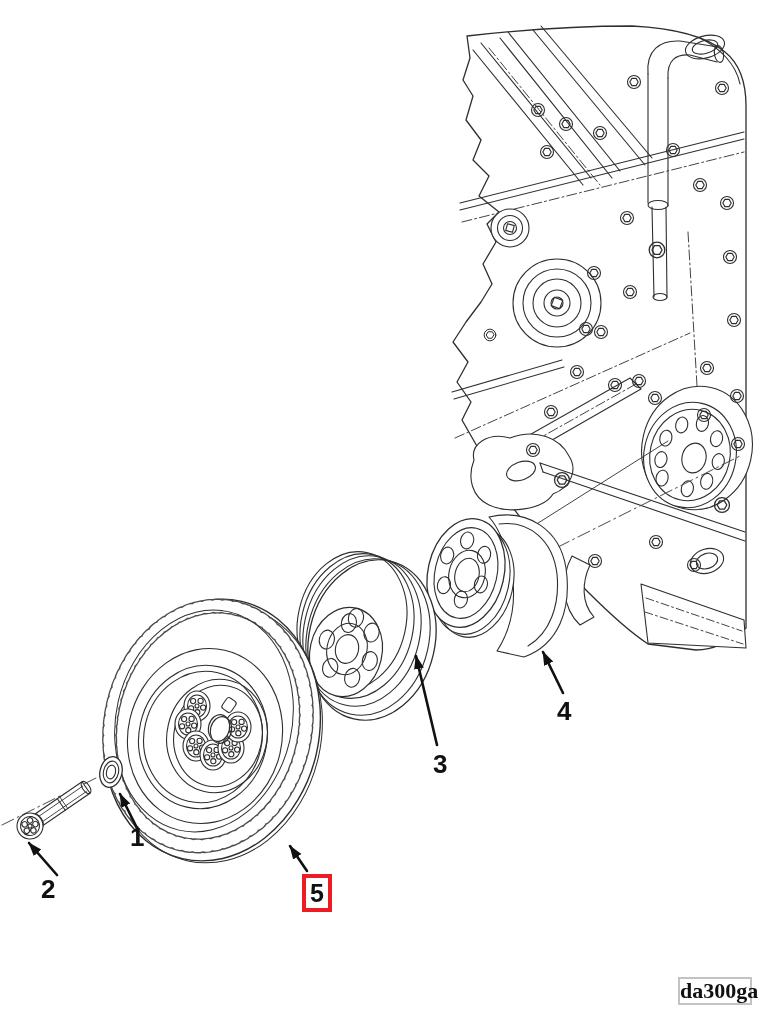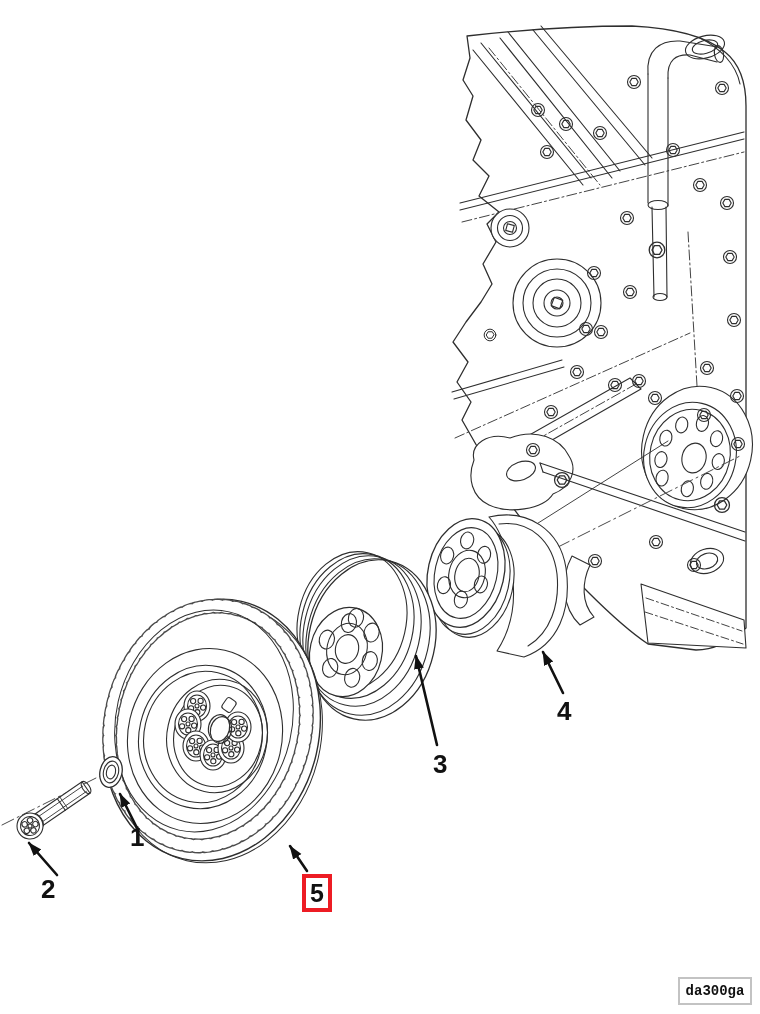--- a/index.html
+++ b/index.html
@@ -13,22 +13,22 @@
     font-family:"Liberation Sans",sans-serif;user-select:none;
   }
   .callout-box{
     position:absolute;border:4px solid #ed1c24;background:#ffffff;
     color:#111;font-weight:bold;font-size:25px;line-height:1;
     padding:3px 4px 2px 4px;text-align:center;
   }
   .figure-code-box{
     position:absolute;left:678px;top:977px;width:70px;height:24px;
     border:2px solid #c3c3c3;background:#fff;color:#111;
-    font-weight:bold;font-size:14px;line-height:24px;text-align:center;
-    font-family:Liberation Mono, monospace;
+    font-weight:bold;font-size:22px;line-height:24px;text-align:center;
+    font-family:Liberation Serif, serif;
   }
 </style>
 </head>
 <body>
 
 <div class="page">
 
 <svg class="art" viewBox="0 0 760 1014" fill="none" stroke="#2e2e2e" stroke-width="1.1" stroke-linecap="round" stroke-linejoin="round">
   <defs>
     <marker id="ah" markerWidth="15" markerHeight="11" refX="13" refY="5" orient="auto" markerUnits="userSpaceOnUse">

